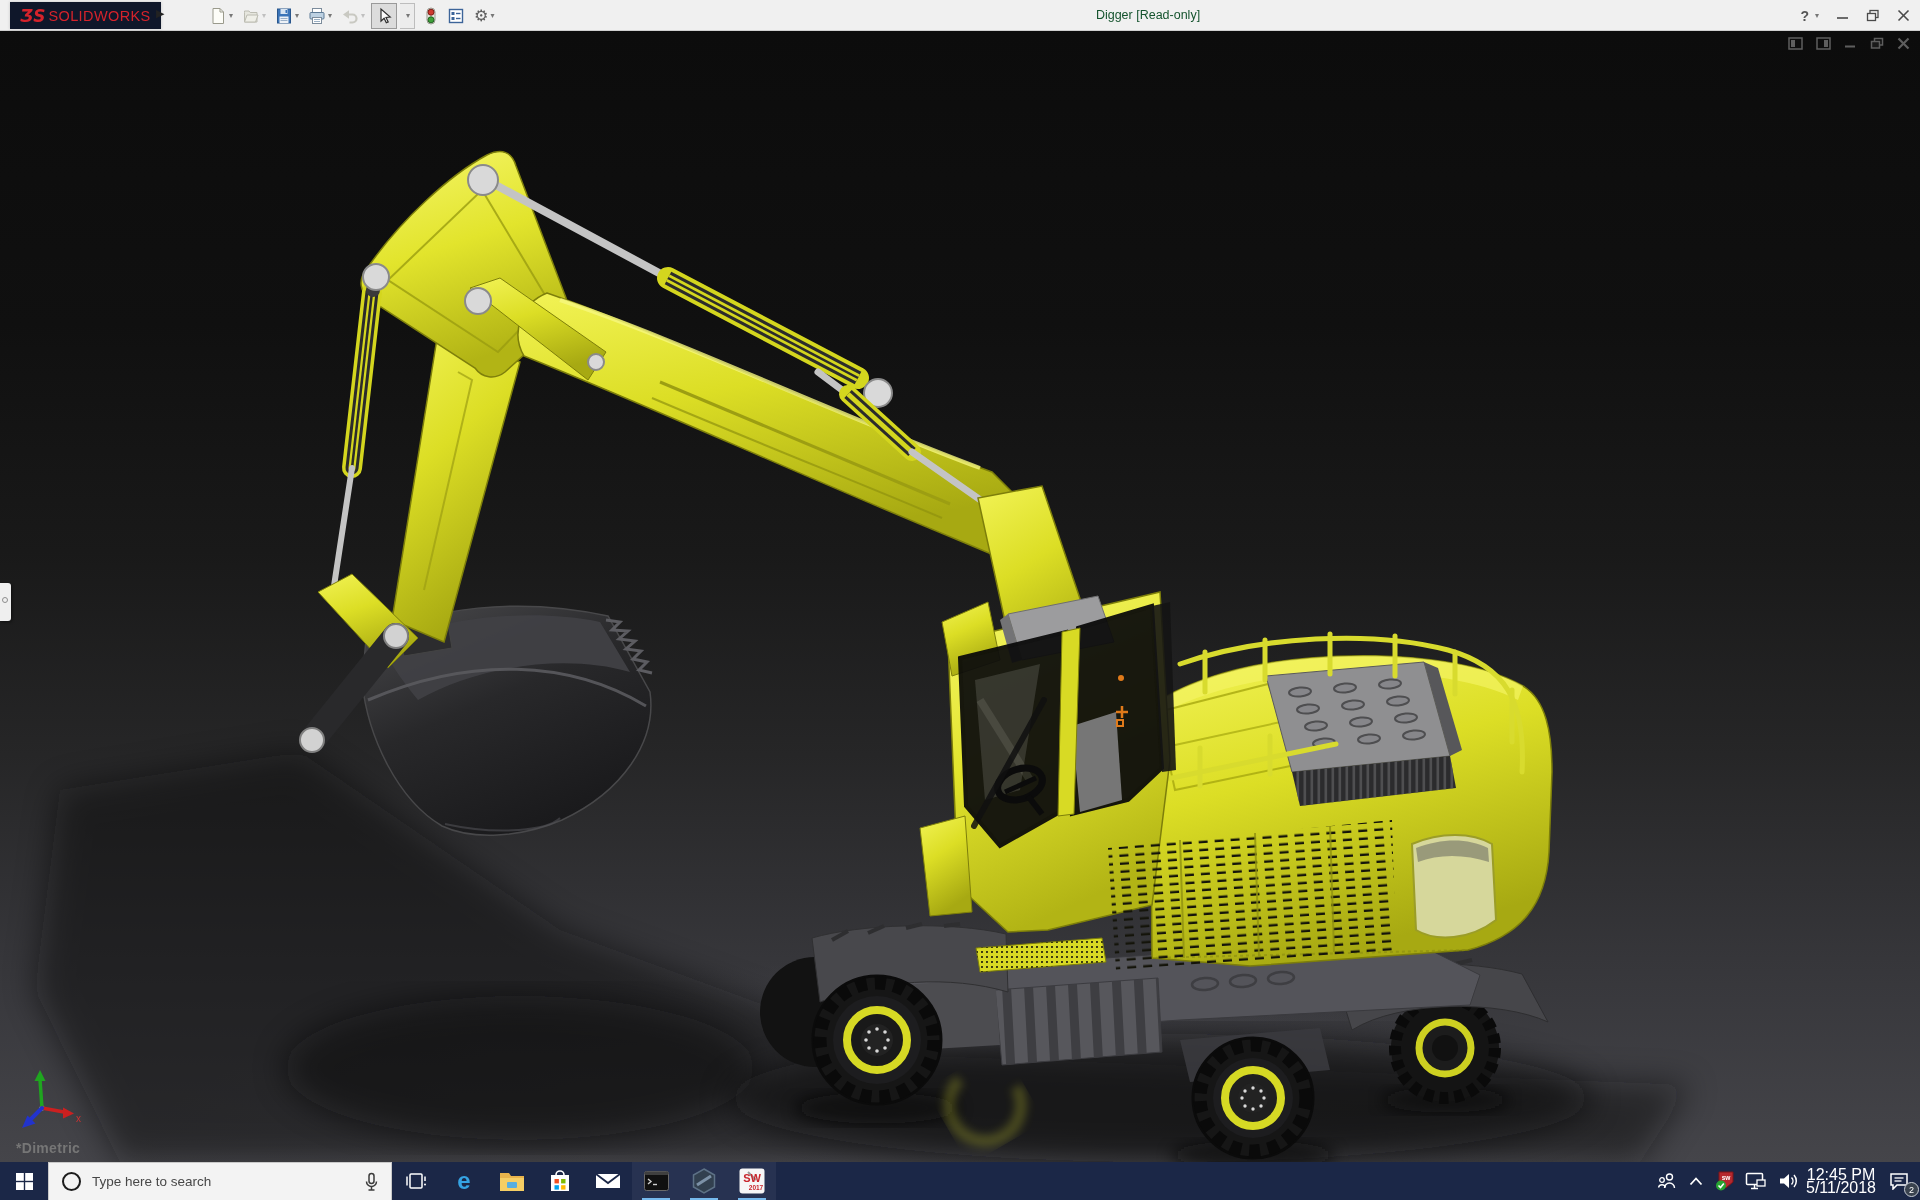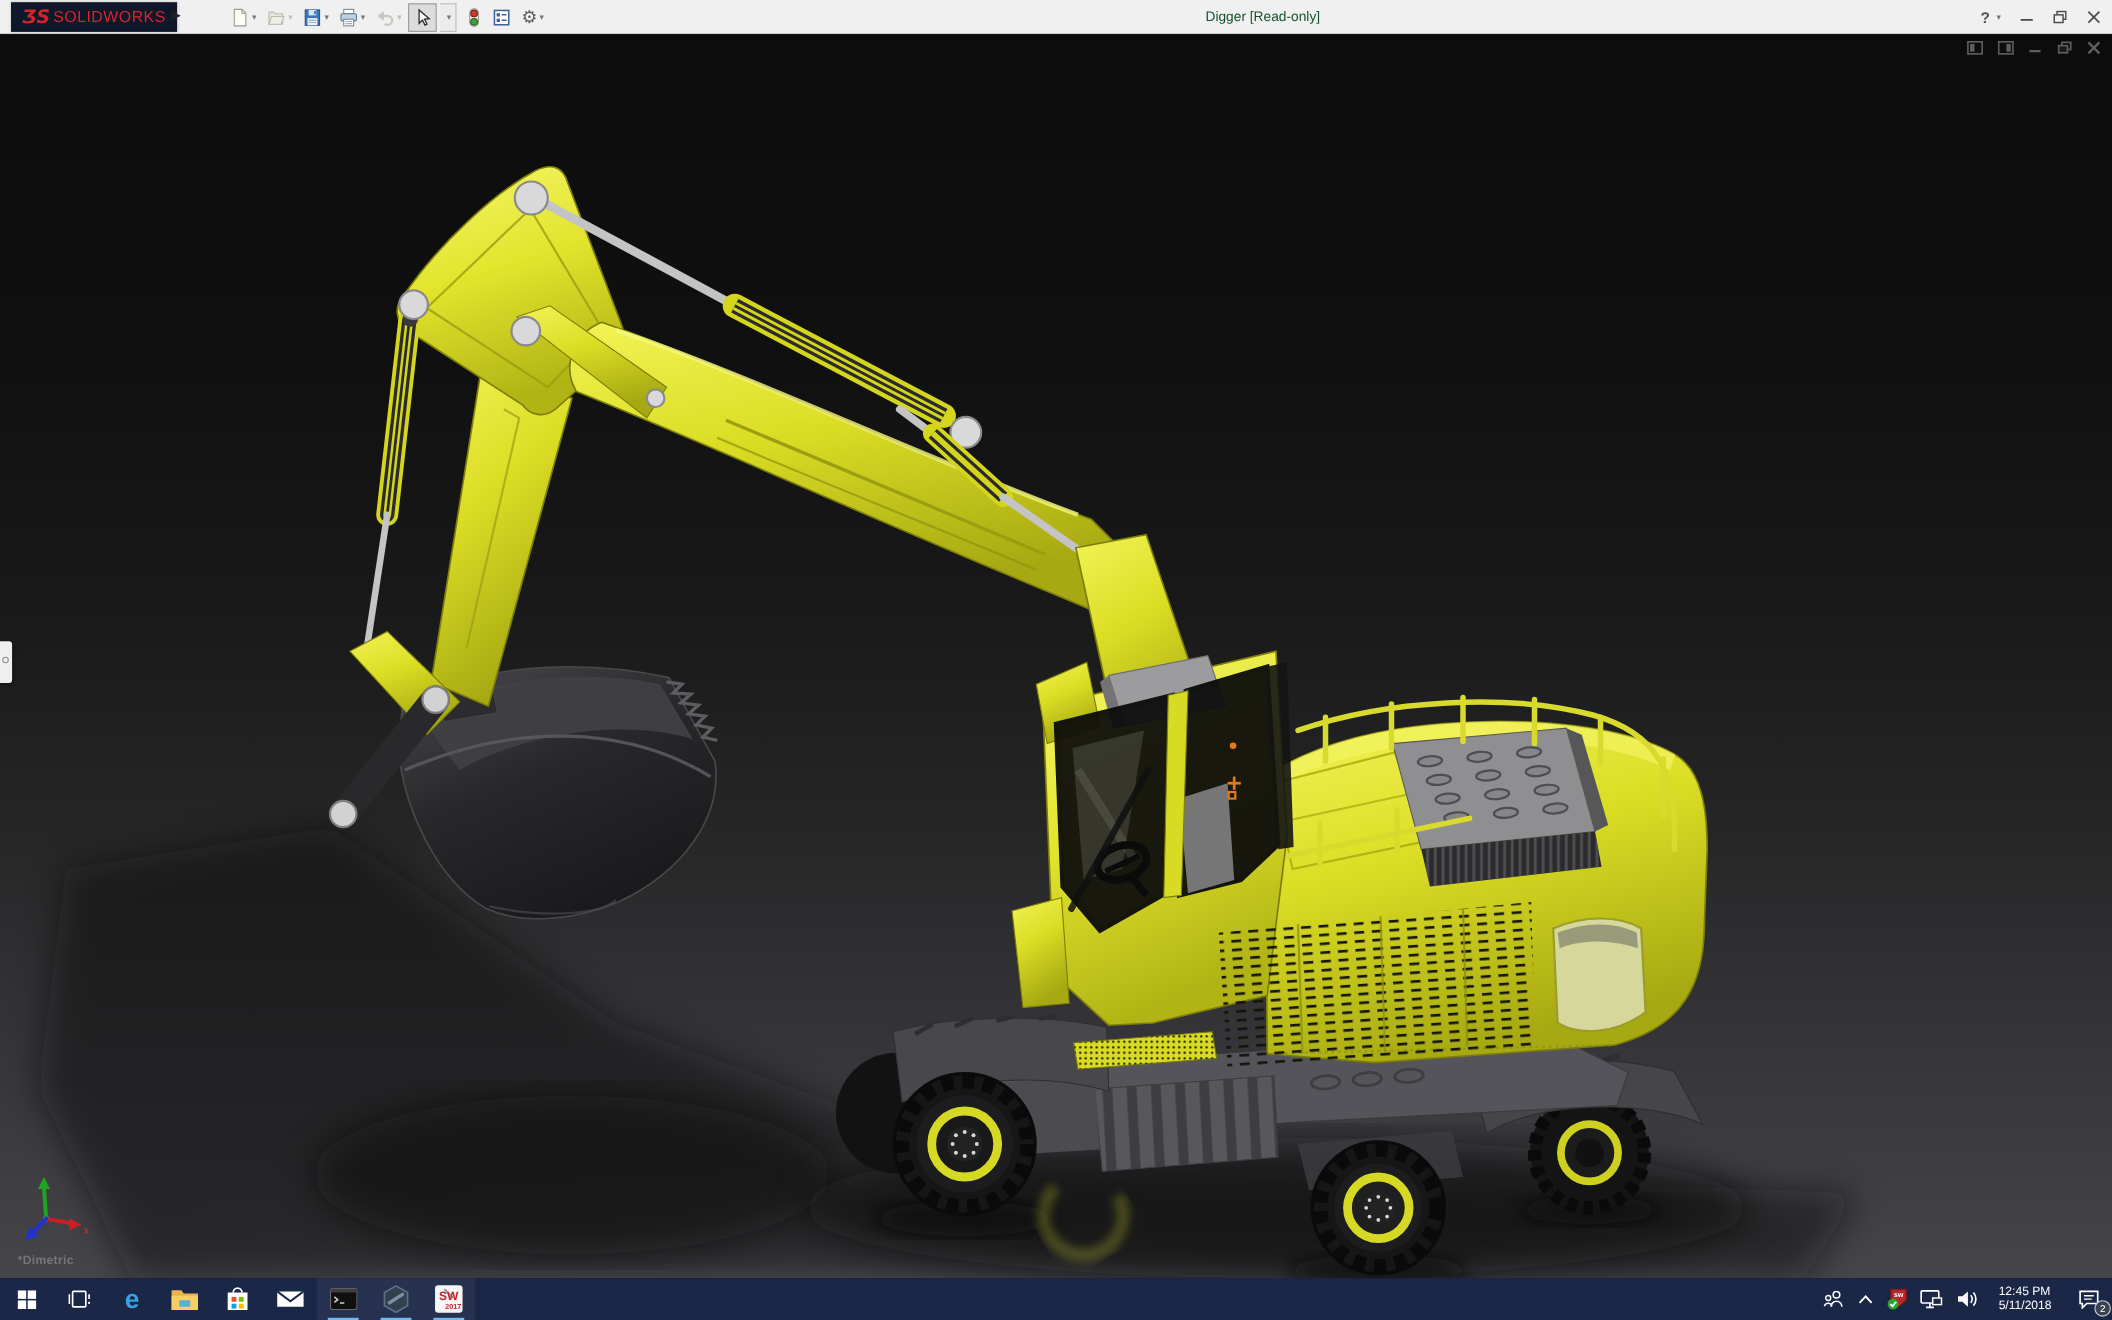--- a/index.html
+++ b/index.html
@@ -29,34 +29,34 @@
   
   #viewport{position:absolute;left:0;top:31px;width:1920px;height:1131px;
     background:
       radial-gradient(1100px 320px at 46% 102%, rgba(120,120,130,.22), rgba(0,0,0,0) 70%),
       linear-gradient(180deg,#0c0c0c 0%,#101010 26%,#191919 46%,#262627 64%,#36363a 82%,#45454a 100%);}
   #viewport svg.model{position:absolute;left:0;top:0;width:100%;height:100%;}
   #flyout-tab{position:absolute;left:0;top:552px;width:11px;height:38px;background:#efefef;border-radius:0 3px 3px 0;box-shadow:1px 1px 3px rgba(0,0,0,.5);}
   #flyout-tab i{position:absolute;left:2px;top:14px;width:6px;height:6px;border:1px solid #8e8e8e;border-radius:50%;}
   .doc-controls{position:absolute;right:10px;top:6px;display:flex;align-items:center;gap:13px;}
   .doc-controls svg{display:block;}
-  #view-label{position:absolute;left:16px;top:1109px;font-size:11px;font-weight:bold;color:#767676;letter-spacing:.3px;}
+  #view-label{position:absolute;left:16px;top:1109px;font-size:14px;font-weight:bold;color:#767676;letter-spacing:.3px;}
 
   
   #taskbar{position:absolute;left:0;top:1162px;width:1920px;height:38px;background:#1b2747;display:flex;align-items:stretch;}
   .tbn{width:48px;display:flex;align-items:center;justify-content:center;position:relative;flex:none;}
   .tbn.run{background:rgba(255,255,255,.055);}
   .tbn.run::after{content:"";position:absolute;left:10px;right:10px;bottom:0;height:2px;background:#76b9ed;}
   #search{width:344px;background:#f3f3f3;display:flex;align-items:center;flex:none;border:1px solid #c9c9c9;border-bottom:none;}
   #search .ring{width:19px;height:19px;border:2px solid #1c1c1c;border-radius:50%;margin:0 11px 0 13px;flex:none;}
   #search .ph{font-size:13.5px;color:#474747;flex:1;}
   .spacer{flex:1;}
   .tray{display:flex;align-items:center;flex:none;}
   .tri{height:38px;display:flex;align-items:center;justify-content:center;position:relative;}
-  #clock{width:72px;text-align:left;color:#fff;font-size:11px;line-height:13px;padding-right:2px;}
+  #clock{width:72px;text-align:center;color:#fff;font-size:16px;line-height:13px;padding-right:2px;}
   .badge{position:absolute;right:1px;bottom:3px;width:15px;height:15px;border-radius:50%;background:#3a434f;border:1px solid #c7ccd4;color:#fff;font-size:9px;display:flex;align-items:center;justify-content:center;}
 </style>
 </head>
 <body>
 
 <div id="screen">
 
   <div id="titlebar">
     <div class="logo">
       <span class="glyph">ƷS</span>
@@ -489,20 +489,30 @@
   <div id="taskbar">
     <div class="tbn">
       <svg width="17" height="17" viewBox="0 0 17 17">
         <rect x="0" y="0" width="7.8" height="7.8" fill="#fff"></rect>
           <rect x="9.2" y="0" width="7.8" height="7.8" fill="#fff"></rect>
         <rect x="0" y="9.2" width="7.8" height="7.8" fill="#fff"></rect>
           <rect x="9.2" y="9.2" width="7.8" height="7.8" fill="#fff"></rect>
       </svg>
     </div>
 
+    <div id="search">
+      <span class="ring"></span>
+      <span class="ph">Type here to search</span>
+      <svg width="15" height="20" viewBox="0 0 15 20" style="margin-right:12px;">
+        <rect x="5" y="1.5" width="5" height="10" rx="2.5" fill="none" stroke="#3c3c3c" stroke-width="1.5"></rect>
+        <path d="M2.5 9.5a5 5 0 0 0 10 0" fill="none" stroke="#3c3c3c" stroke-width="1.5"></path>
+        <line x1="7.5" y1="14.5" x2="7.5" y2="18" stroke="#3c3c3c" stroke-width="1.5"></line>
+        <line x1="4.5" y1="18" x2="10.5" y2="18" stroke="#3c3c3c" stroke-width="1.5"></line>
+      </svg>
+    </div>
 
     <div class="tbn">
       <svg width="20" height="18" viewBox="0 0 20 18">
         <rect x="4" y="2" width="12" height="14" fill="none" stroke="#fff" stroke-width="1.5" rx="1"></rect>
         <line x1="1" y1="4.5" x2="1" y2="13.5" stroke="#fff" stroke-width="1.5"></line>
         <line x1="19" y1="4.5" x2="19" y2="9" stroke="#fff" stroke-width="1.5"></line>
         <circle cx="19" cy="12.5" r="1" fill="#fff"></circle>
       </svg>
     </div>
 

